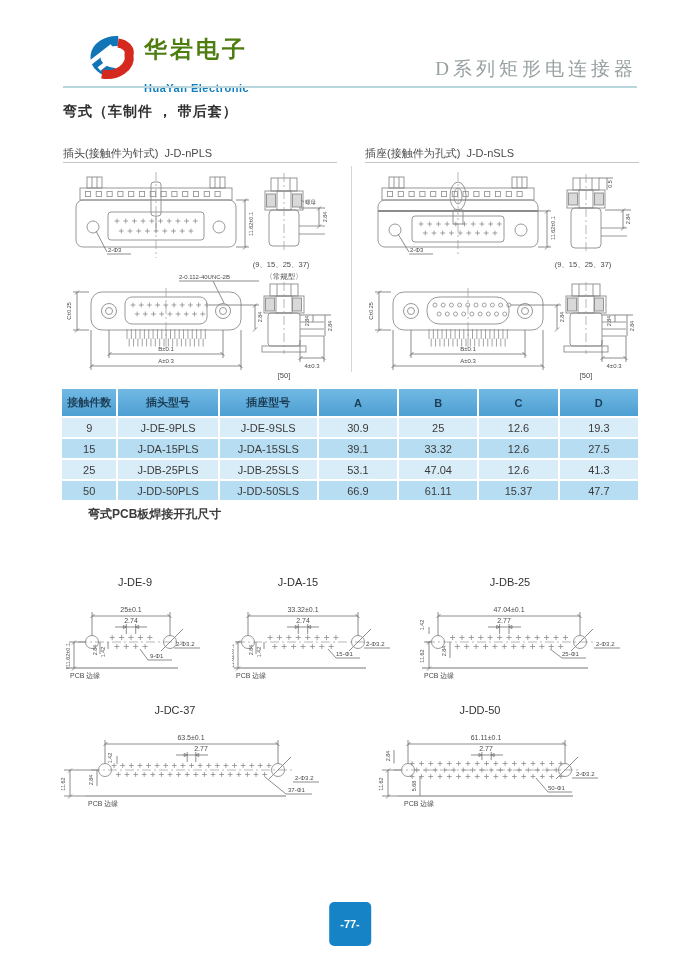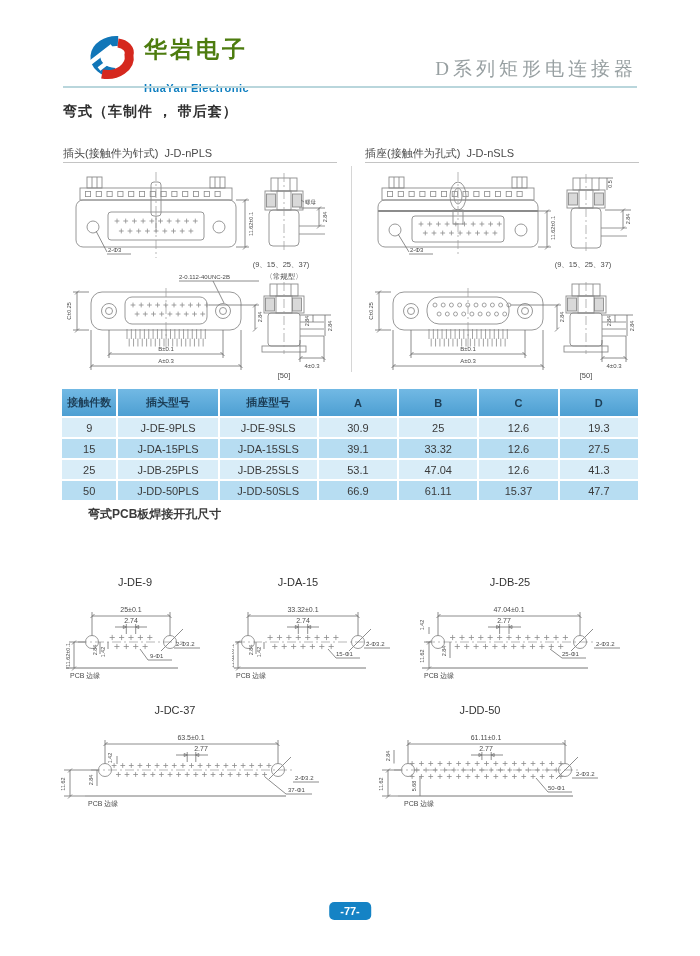--- a/index.html
+++ b/index.html
@@ -24,21 +24,21 @@
   svg text.ttl{font-size:11px;fill:#333;}
   
   .dim-table{position:absolute;left:60px;top:387px;width:580px;border-collapse:separate;border-spacing:2px;}
   .dim-table th{background:linear-gradient(#72b9e4,#4d9fd2);color:#1d3f58;font-size:11px;
                 font-weight:bold;height:23px;padding:2px;}
   .dim-table td{font-size:11px;color:#3a3a3a;text-align:center;height:17px;padding:1px 0;}
   .dim-table tbody tr:nth-child(odd) td{background:#d9edf8;}
   .dim-table tbody tr:nth-child(even) td{background:#b7ddf2;}
   .pcb-title{left:88px;top:506px;font-size:12px;font-weight:600;color:#3a3a3a;}
   .page-badge{left:50%;transform:translateX(-50%);top:902px;background:#1583c5;color:#fff;
-              font-size:11px;font-weight:bold;padding:3px 11px;border-radius:5px;}
+              font-size:11px;font-weight:bold;padding:16px 11px;border-radius:5px;}
 </style>
 </head>
 <body>
 
 <div class="page">
 
   <svg class="abs" style="left:72px;top:33px" width="66" height="48" viewBox="0 0 66 48">
     <path d="M46 8 A21 16 0 1 0 43 40" stroke="#1176b8" stroke-width="10" fill="none"></path>
     <path d="M30 41 A22 17 0 0 0 57 22 A13 10 0 0 0 46 10" stroke="#d5281e" stroke-width="9" fill="none"></path>
     <path d="M18 30 L40 13 M27 36 L49 19" stroke="#ffffff" stroke-width="4.5"></path>

